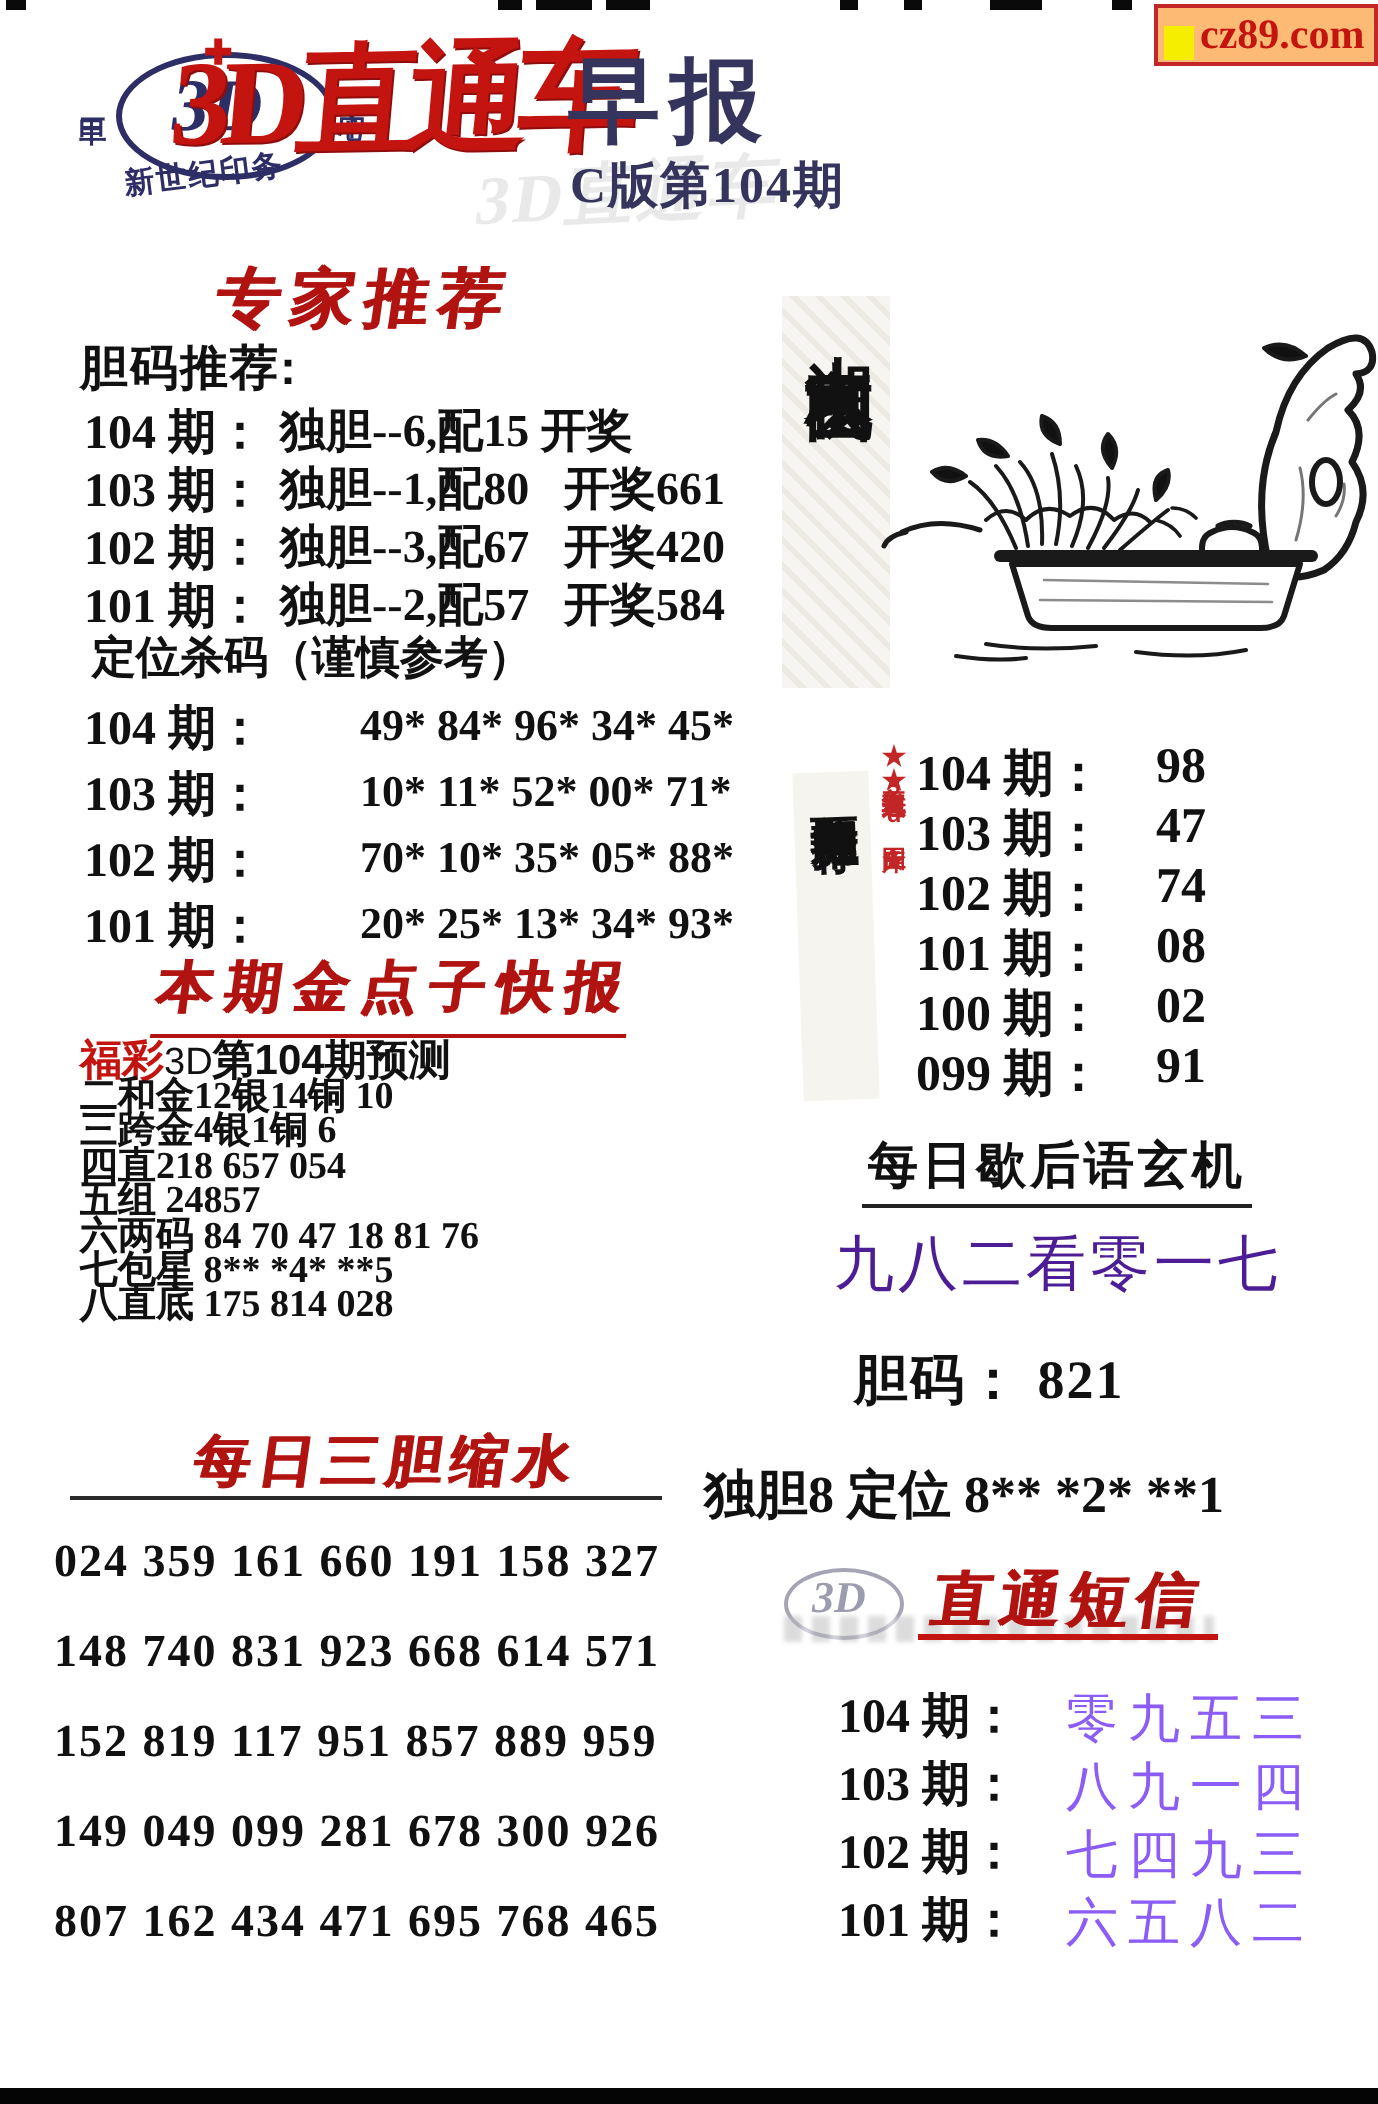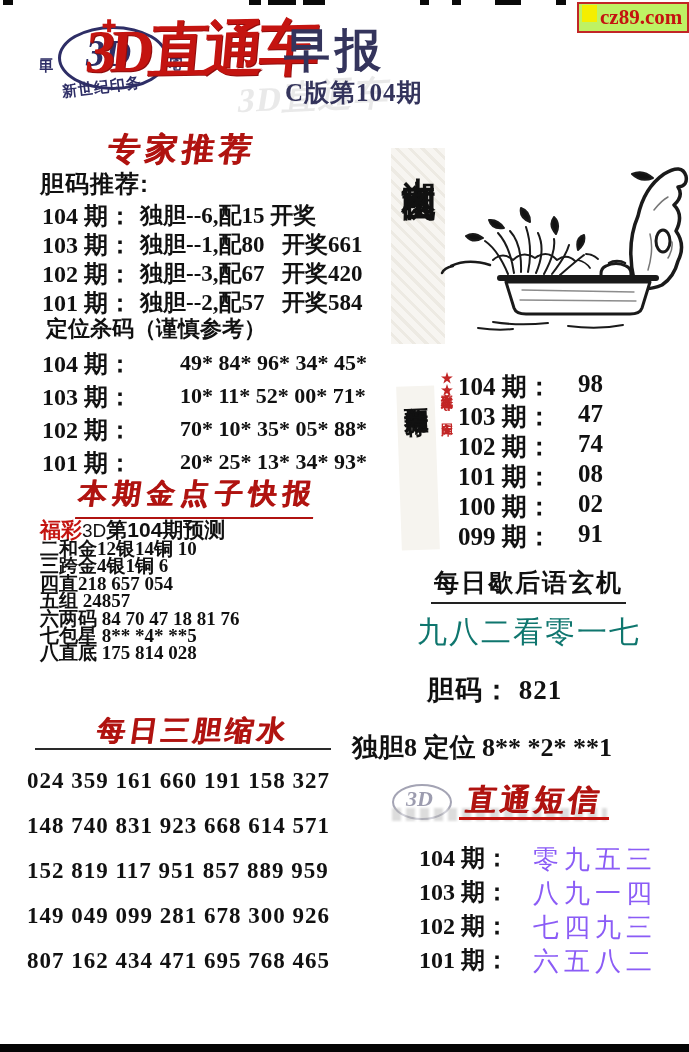--- a/index.html
+++ b/index.html
@@ -5,22 +5,22 @@
   html,body{margin:0;padding:0;background:#e8e8e8;}
   .page{position:relative;width:689px;height:1052px;background:#ffffff;overflow:hidden;
         font-family:"Liberation Serif",serif;color:#111;}
   .abs{position:absolute;}
 
   
   .dash{position:absolute;top:0;height:5px;background:#0a0a0a;}
   .bottom-bar{position:absolute;left:0;top:1044px;width:689px;height:8px;background:#050505;}
 
   
-  .site-badge{position:absolute;left:577px;top:2px;display:flex;align-items:flex-start;
-              border:2px solid #c22626;background:#bef264;padding:1px 5px 1px 3px;}
+  .site-badge{position:absolute;left:577px;top:2px;display:flex;align-items:flex-end;
+              border:2px solid #c22626;background:#fdba74;padding:1px 5px 1px 3px;}
   .yellow-sq{width:15px;height:17px;background:#f5ee00;display:inline-block;margin-right:3px;}
   .site-badge span.txt{color:#c41410;font-size:21px;font-weight:bold;letter-spacing:0px;}
 
   
   .logo{position:absolute;left:28px;top:22px;width:166px;height:86px;}
   .logo .oval{position:absolute;left:30px;top:4px;width:104px;height:58px;border:3px solid #2e2e66;border-radius:50%;background:#fff;}
   .logo .l3d{position:absolute;left:58px;top:10px;font-style:italic;font-weight:bold;font-size:37px;color:#2e2e66;}
   .logo .cross{position:absolute;left:74px;top:-6px;color:#c41410;font-size:17px;font-weight:bold;}
   .logo .lside{position:absolute;writing-mode:vertical-rl;text-orientation:upright;font-size:14px;font-weight:bold;color:#2e2e66;font-family:"Liberation Sans",sans-serif;}
   .logo .lleft{left:10px;top:26px;}
@@ -77,21 +77,21 @@
                   background:#f6f4ef;padding:2px 3px;}
   .liangdan-note{position:absolute;left:438px;top:362px;height:180px;writing-mode:vertical-rl;text-orientation:upright;
                  font-size:12px;color:#c22626;font-weight:bold;font-family:"Liberation Sans",sans-serif;}
   .liangdan-rows{position:absolute;left:458px;top:370px;}
   .liangdan-row{display:flex;height:30px;font-weight:bold;font-size:25px;white-space:nowrap;}
   .lr-p{width:118px;}
   .lr-v{margin-left:2px;}
 
   .xiehouyu-header{position:absolute;left:431px;top:566px;font-size:25px;font-weight:bold;
                    border-bottom:2px solid #222;padding:0 3px 3px 3px;letter-spacing:2px;}
-  .xiehouyu-text{position:absolute;left:417px;top:612px;font-size:30px;letter-spacing:2px;color:#0f766e;}
+  .xiehouyu-text{position:absolute;left:417px;top:612px;font-size:30px;letter-spacing:2px;color:#4c1d95;}
   .danma-821{position:absolute;left:427px;top:672px;font-size:27px;font-weight:bold;letter-spacing:1px;}
   .dingwei{position:absolute;left:352px;top:730px;font-size:26px;font-weight:bold;white-space:nowrap;}
 
   .sms-logo{position:absolute;left:386px;top:782px;width:70px;height:42px;opacity:.55;}
   .sms-logo .oval{position:absolute;left:6px;top:2px;width:56px;height:32px;border:2px solid #5a5a78;border-radius:50%;}
   .sms-logo .l3d{position:absolute;left:20px;top:4px;font-style:italic;font-weight:bold;font-size:22px;color:#4c4c6e;}
   .sms-smudge{position:absolute;left:392px;top:808px;width:215px;height:13px;opacity:.5;
               background:repeating-linear-gradient(90deg,#bbb 0 9px,#fff 9px 14px);filter:blur(1px);}
   .sms-title{position:absolute;left:466px;top:780px;font-size:30px;letter-spacing:4px;}
   .sms-underline{position:absolute;left:459px;top:817px;width:150px;height:3px;background:#c41410;}

